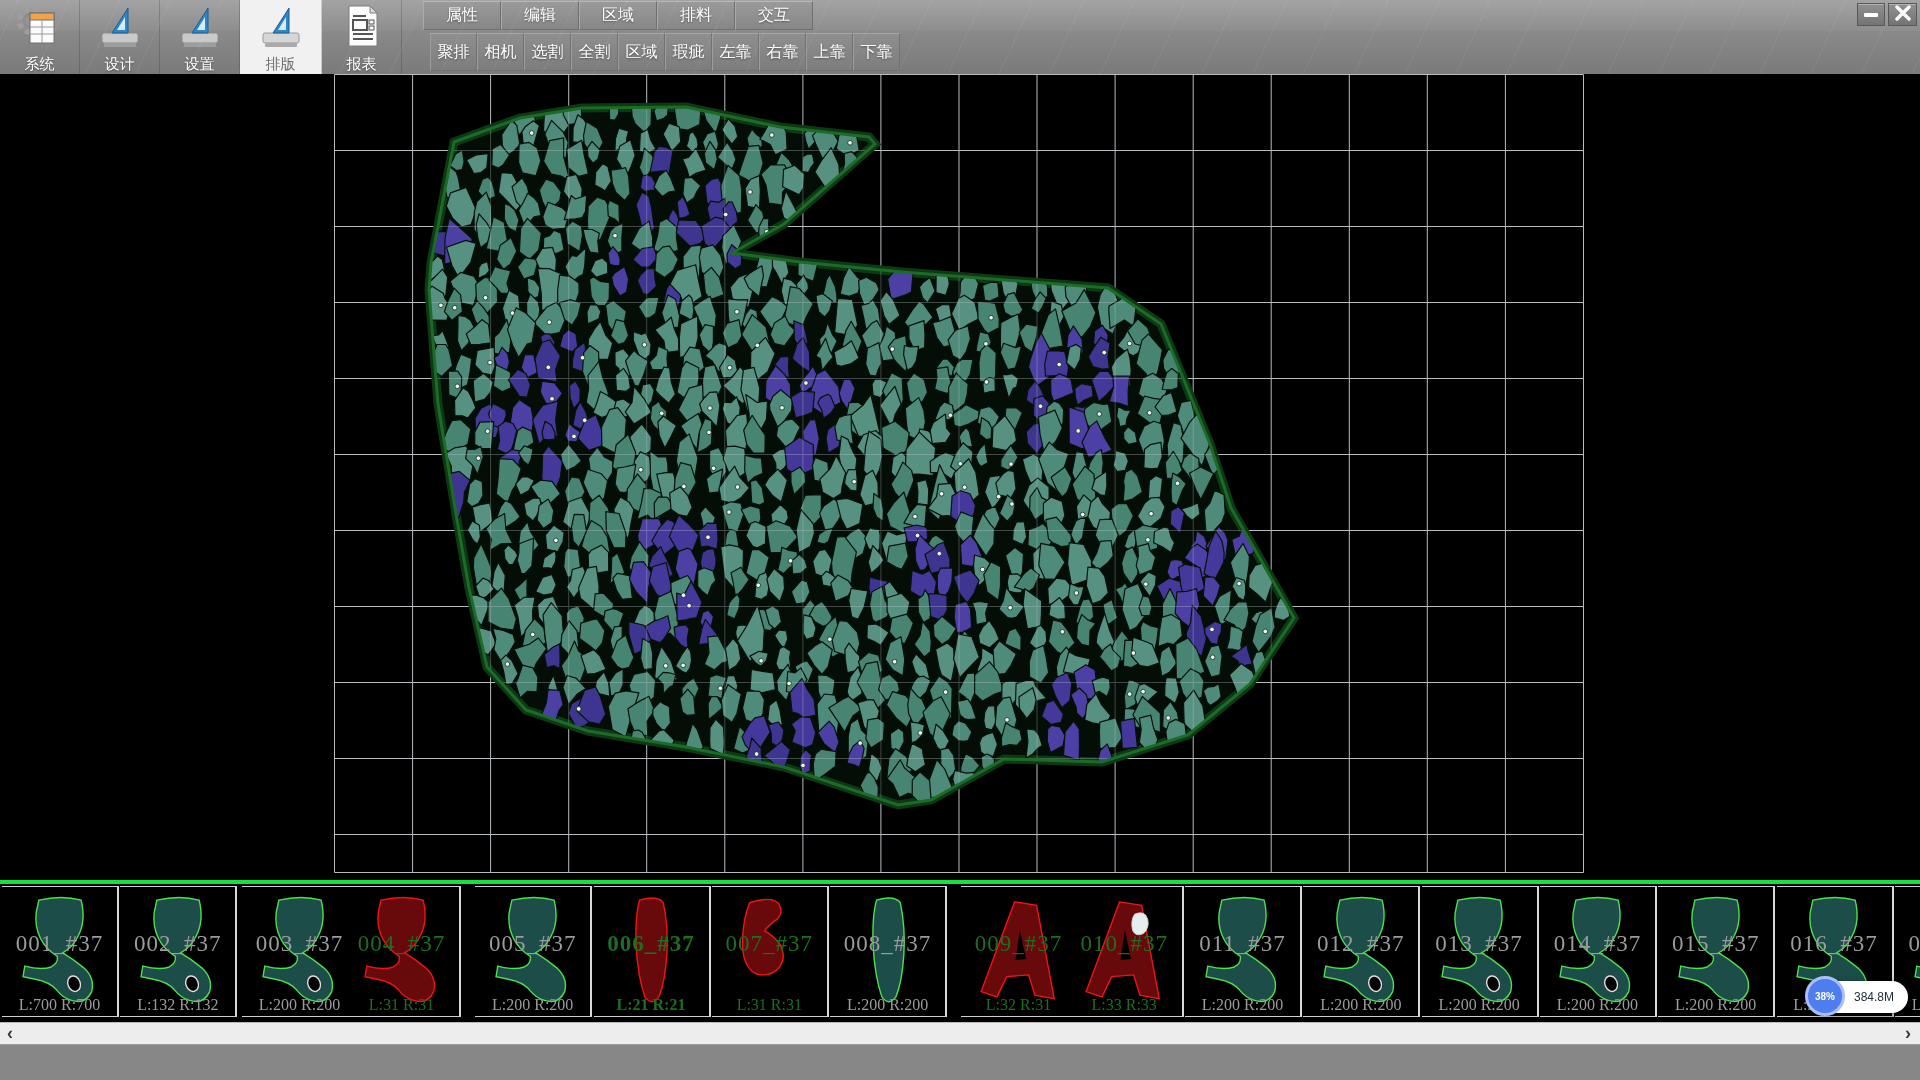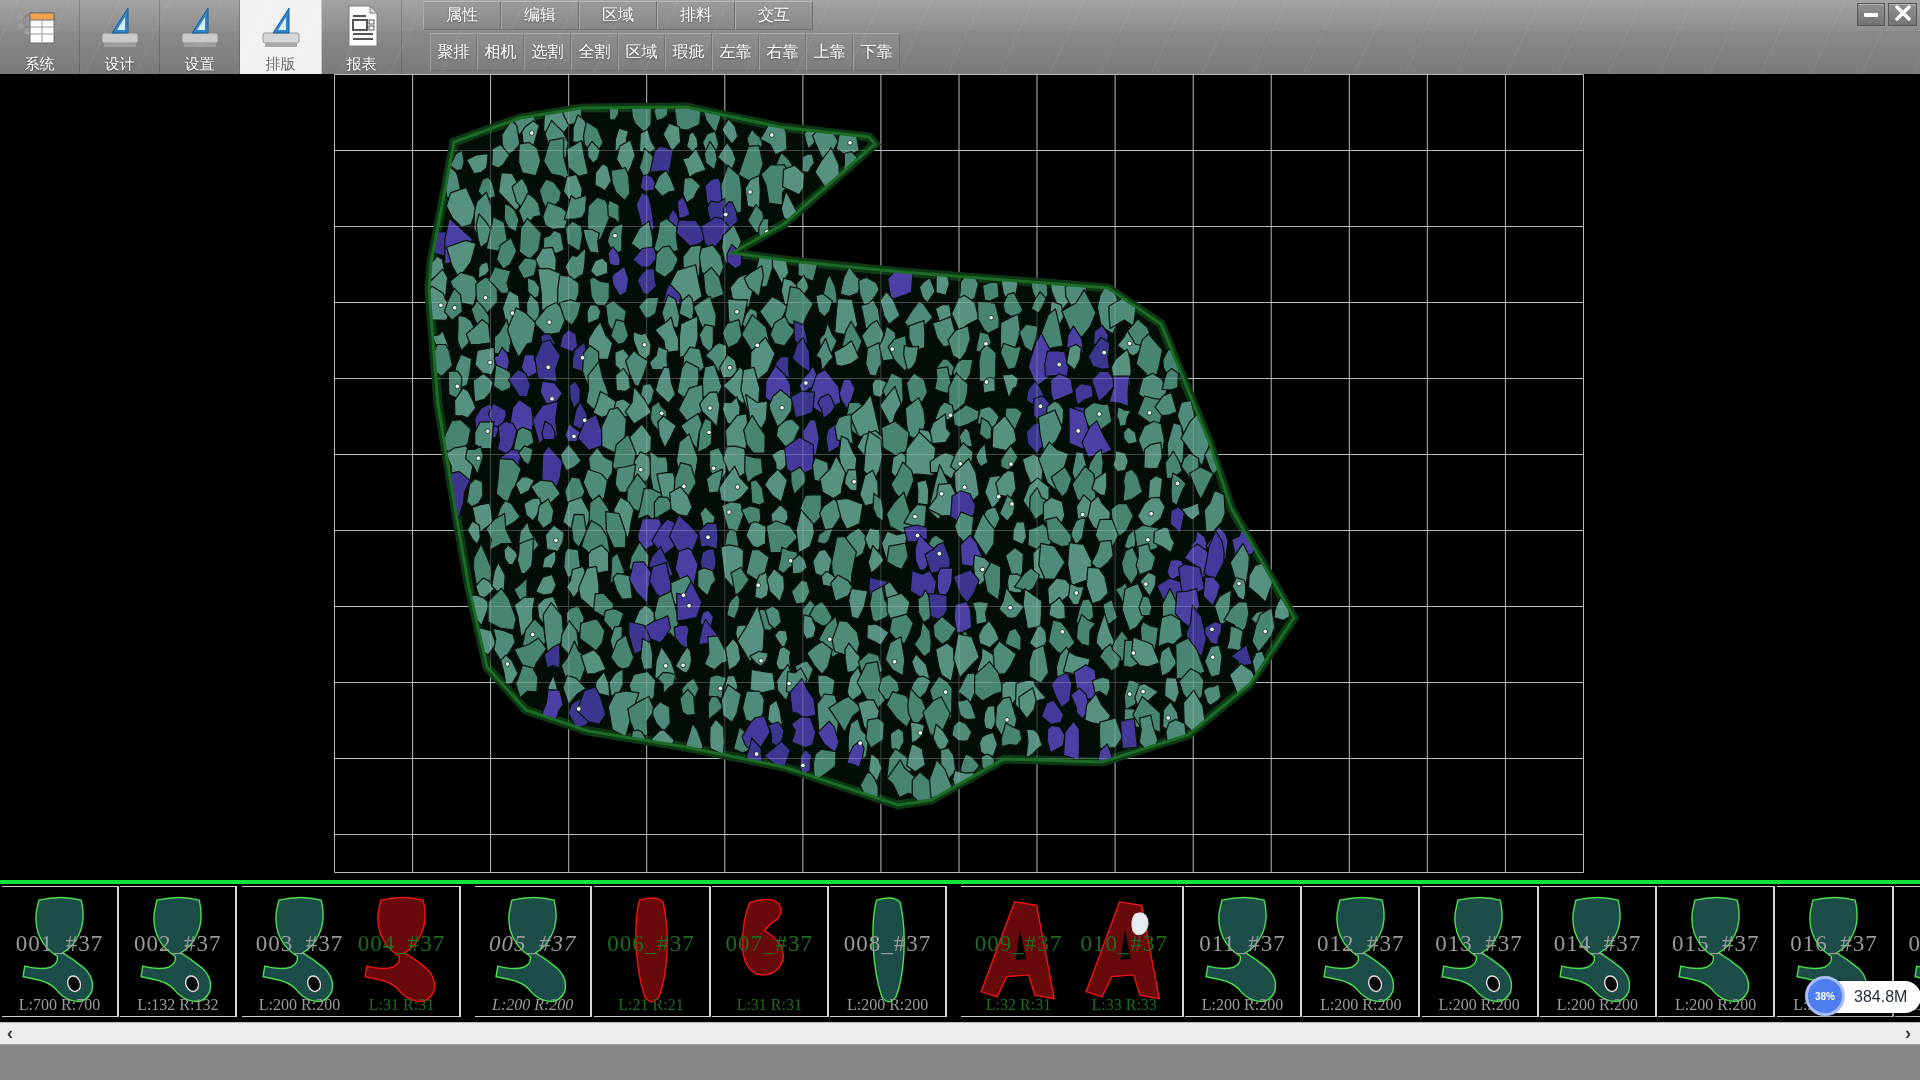--- a/index.html
+++ b/index.html
@@ -46,21 +46,21 @@
   border-right:2px solid #d9d9d9;border-top:1px solid #cfcfcf;border-bottom:1px solid #cfcfcf}
 .tile svg{position:absolute;left:50%;top:2px;transform:translateX(-50%)}
 .tile .plabel{position:absolute;left:0;top:44px;width:100%;text-align:center;
   font-family:"Liberation Serif","DejaVu Serif",serif;font-size:23px;letter-spacing:1px}
 .tile .lr{position:absolute;left:0;bottom:2px;width:100%;text-align:center;
   font-family:"Liberation Serif","DejaVu Serif",serif;font-size:16px}
 
 
 #badge{position:absolute;left:1808px;top:981px;height:32px;border-radius:17px;background:#fff;
   display:flex;align-items:center;padding:0 14px 0 46px;box-shadow:0 2px 7px rgba(0,0,0,.5)}
-#badge .mem{font-size:16px;color:#1d2a36}
+#badge .mem{font-size:12px;color:#1d2a36}
 #badge .circ{position:absolute;left:-3px;top:-5px;width:40px;height:40px;border-radius:50%;
   background:#4e7df0;border:3px solid #a9bdf6;display:flex;align-items:center;justify-content:center;
   color:#fff;font-size:10px;font-weight:bold}
 
 
 #hscroll{position:absolute;left:0;top:1022px;width:1920px;height:22px;background:#ededed;border-top:1px solid #b9b9b9}
 #hscroll .arr{position:absolute;top:0;width:20px;height:21px;display:flex;align-items:center;
   justify-content:center;color:#3a3a3a;font-size:18px;font-weight:bold}
 #arr-l{left:0}
 #arr-r{right:2px}
@@ -1113,28 +1113,28 @@
           <div class="plabel" style="color:#9b9b9b">003_#37</div>
           <div class="lr" style="color:#9b9b9b">L:200 R:200</div>
         </div>
         <div class="tile" style="left: 344px;">
           <svg width="88" height="126" viewBox="0 0 100 130">
             <path d="M26,6 Q52,0 74,6 Q80,30 70,48 Q64,60 53,66 Q65,73 77,83 Q90,95 86,110 Q79,125 63,120 Q53,117 46,108 Q38,99 22,96 L8,93 L10,81 Q28,86 40,82 Q48,78 47,70 Q34,62 28,50 Q21,36 23,20 Z" fill="#680a0c" stroke="#ee1414" stroke-width="1.6"></path>
           </svg>
           <div class="plabel" style="color:#1d6e20">004_#37</div>
           <div class="lr" style="color:#1d6e20">L:31 R:31</div>
         </div>
-        <div class="tile" style="left: 475.2px; font-style: italic;">
+        <div class="tile" style="left: 475.2px;">
           <svg width="88" height="126" viewBox="0 0 100 130">
             <path d="M26,6 Q52,0 74,6 Q80,30 70,48 Q64,60 53,66 Q65,73 77,83 Q90,95 86,110 Q79,125 63,120 Q53,117 46,108 Q38,99 22,96 L8,93 L10,81 Q28,86 40,82 Q48,78 47,70 Q34,62 28,50 Q21,36 23,20 Z" fill="#1d4d49" stroke="#4ce04c" stroke-width="1.6"></path>
           </svg>
           <div class="plabel" style="color:#9b9b9b">005_#37</div>
           <div class="lr" style="color:#9b9b9b">L:200 R:200</div>
         </div>
-        <div class="tile" style="left: 593.5px;">
+        <div class="tile" style="left: 593.5px; font-weight: bold;">
           <svg width="88" height="126" viewBox="0 0 100 130">
             <path d="M37,6 Q57,0 64,9 Q70,38 68,68 Q66,99 59,116 Q51,127 43,116 Q35,93 33,57 Q32,23 37,6 Z" fill="#680a0c" stroke="#ee1414" stroke-width="1.6"></path>
           </svg>
           <div class="plabel" style="color:#1d6e20">006_#37</div>
           <div class="lr" style="color:#1d6e20">L:21 R:21</div>
         </div>
         <div class="tile" style="left: 711.8px;">
           <svg width="88" height="126" viewBox="0 0 100 130">
             <path d="M28,9 Q52,1 61,10 Q67,20 59,28 Q49,35 45,41 Q56,47 63,57 Q70,70 62,82 Q52,94 36,90 Q22,84 20,61 Q19,31 28,9 Z" fill="#680a0c" stroke="#ee1414" stroke-width="1.6"></path>
           </svg>

